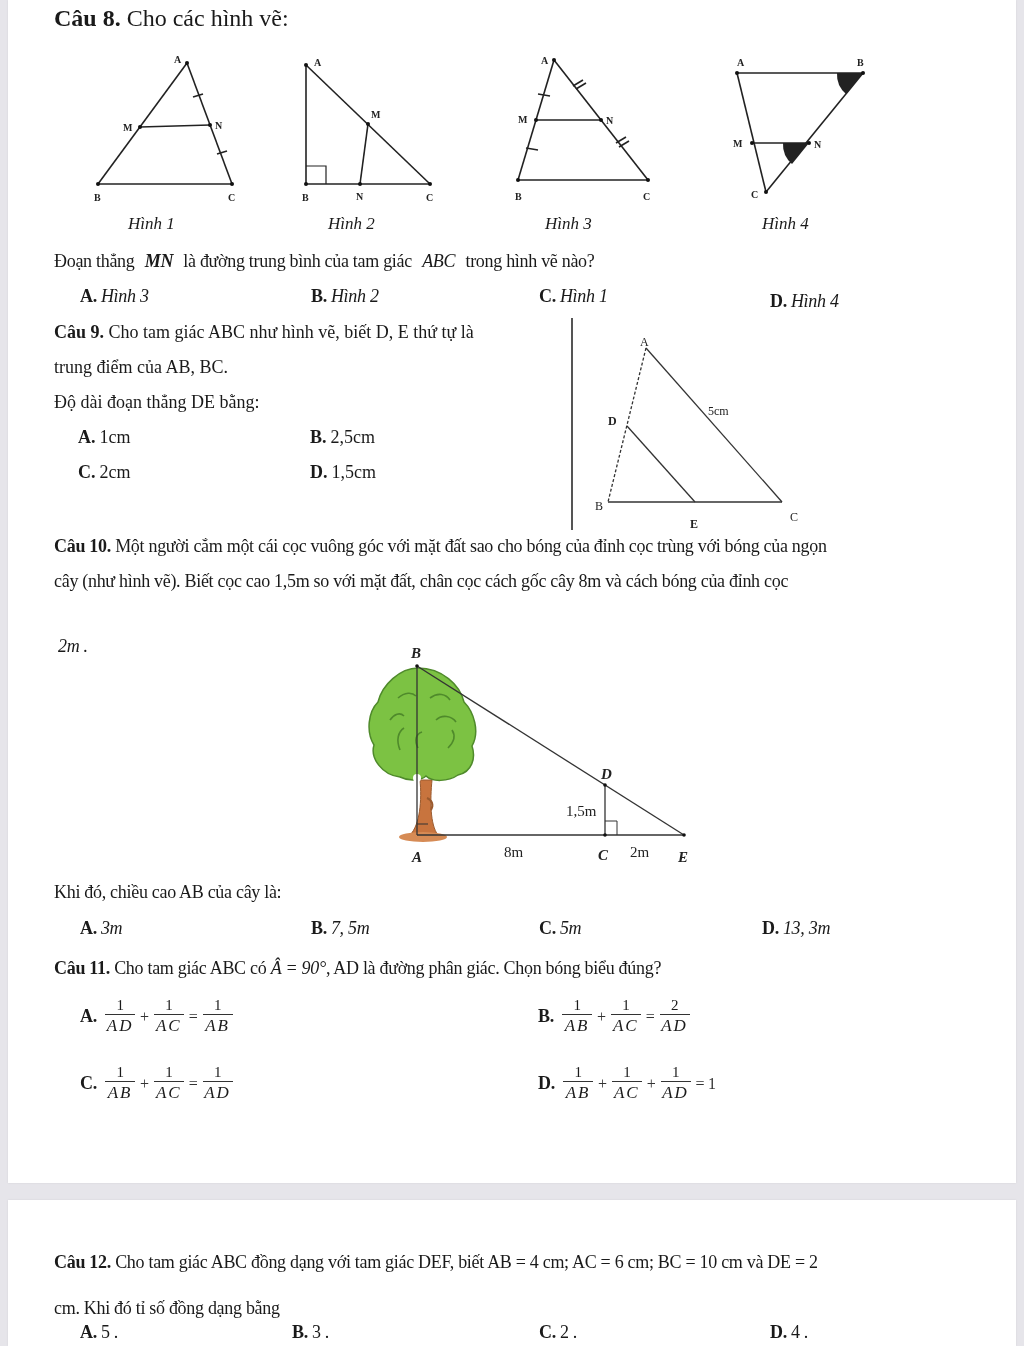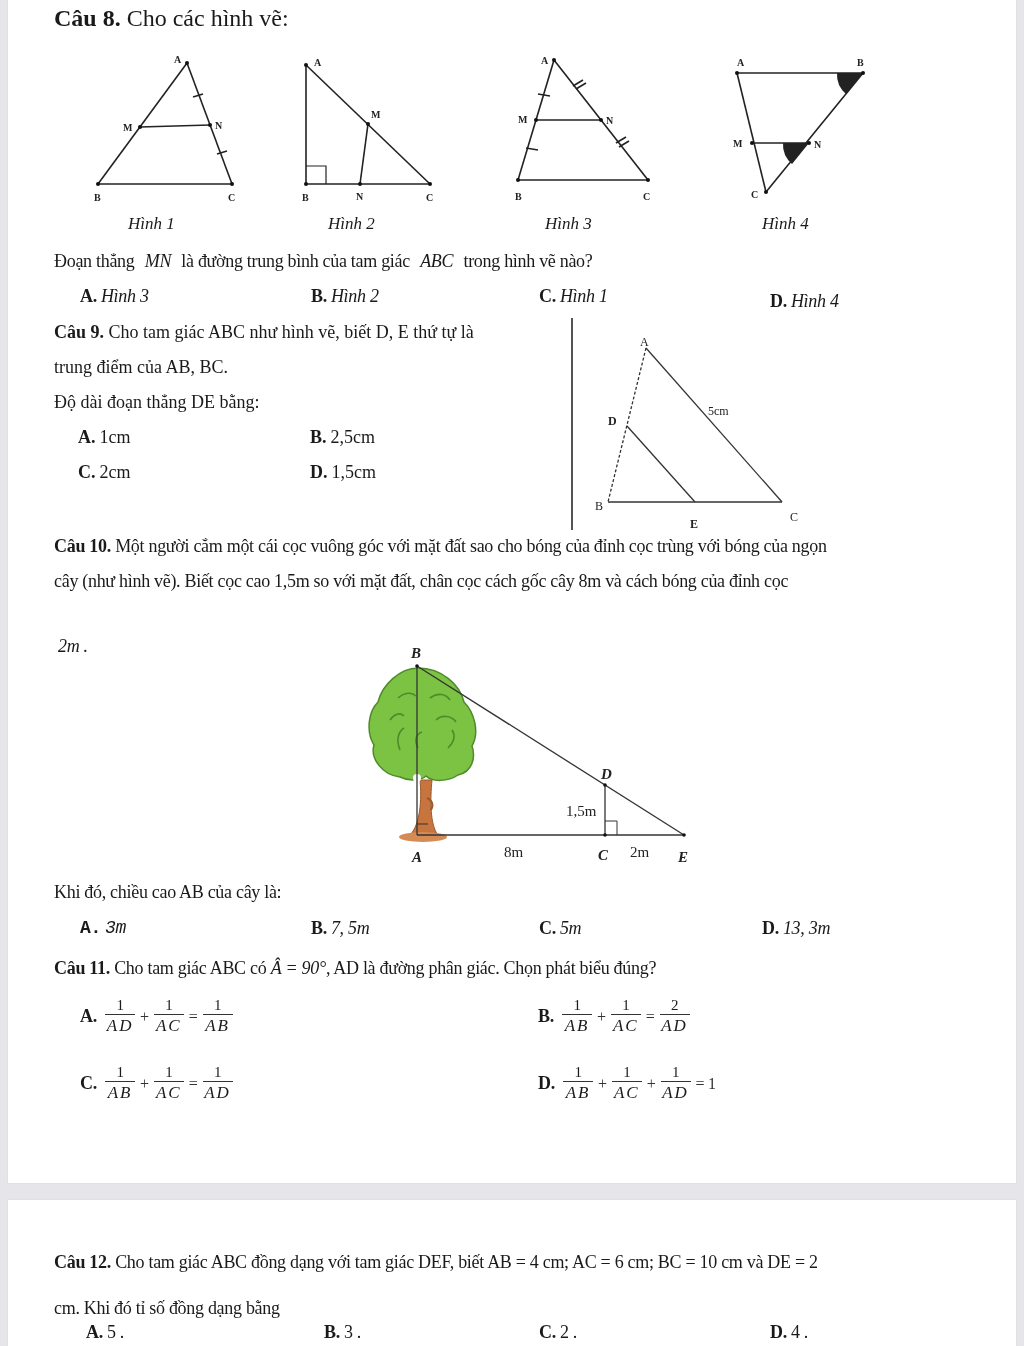--- a/index.html
+++ b/index.html
@@ -146,21 +146,21 @@
   </g>
 </svg>
 
 <div class="abs cap" style="left:128px;top:214px;">Hình 1</div>
 <div class="abs cap" style="left:328px;top:214px;">Hình 2</div>
 <div class="abs cap" style="left:545px;top:214px;">Hình 3</div>
 <div class="abs cap" style="left:762px;top:214px;">Hình 4</div>
 
 <div class="abs cond" style="left:54px;top:251px;">
   <span>Đoạn thẳng</span>
-  <span class="it" style="margin:0 6px;">MN</span>
+  <span class="it" style="margin:0 6px;font-weight:bold;">MN</span>
   <span>là đường trung bình của tam giác</span>
   <span class="it" style="margin:0 6px;font-style:italic;">ABC</span>
   <span>trong hình vẽ nào?</span>
 </div>
 
 <div class="abs cond opt" style="left:80px;top:286px;"><b>A.</b><span class="it">Hình 3</span></div>
 <div class="abs cond opt" style="left:311px;top:286px;"><b>B.</b><span class="it">Hình 2</span></div>
 <div class="abs cond opt" style="left:539px;top:286px;"><b>C.</b><span class="it">Hình 1</span></div>
 <div class="abs cond opt" style="left:770px;top:291px;"><b>D.</b><span class="it">Hình 4</span></div>
 
@@ -234,28 +234,28 @@
     <text x="206" y="176">1,5m</text>
     <text x="52" y="222" font-weight="bold" font-style="italic">A</text>
     <text x="144" y="217">8m</text>
     <text x="238" y="220" font-weight="bold" font-style="italic">C</text>
     <text x="270" y="217">2m</text>
     <text x="318" y="222" font-weight="bold" font-style="italic">E</text>
   </g>
 </svg>
 
 <div class="abs cond" style="left:54px;top:882px;">Khi đó, chiều cao AB của cây là:</div>
-<div class="abs cond opt" style="left:80px;top:918px;font-family:Liberation Mono, monospace;"><b>A.</b><span class="it">3m</span></div>
+<div class="abs cond opt" style="left:80px;top:918px;"><b>A.</b><span class="it">3m</span></div>
 <div class="abs cond opt" style="left:311px;top:918px;"><b>B.</b><span class="it">7, 5m</span></div>
 <div class="abs cond opt" style="left:539px;top:918px;"><b>C.</b><span class="it">5m</span></div>
 <div class="abs cond opt" style="left:750px;top:918px;margin-left:12px;"><b>D.</b><span class="it">13, 3m</span></div>
 
 <div class="abs cond" style="left:54px;top:958px;">
   <b>Câu 11.</b> <span>Cho tam giác ABC có</span>
-  <span class="it">Â = 90°</span><span>, AD là đường phân giác. Chọn phát biểu đúng?</span>
+  <span class="it">Â = 90°</span><span>, AD là đường phân giác. Chọn bóng biểu đúng?</span>
 </div>
 
 <div class="abs cond" style="left:80px;top:996px;">
   <b style="vertical-align:middle;">A.</b>
   <span class="frac">
       <span class="num">1</span>
       <span class="bar"></span>
       <span class="den">AD</span>
     </span><span class="eq-op">+</span><span class="frac">
       <span class="num">1</span>
@@ -311,16 +311,16 @@
       <span class="den">AC</span>
     </span><span class="eq-op">+</span><span class="frac">
       <span class="num">1</span>
       <span class="bar"></span>
       <span class="den">AD</span>
     </span><span class="eq-op">= 1</span>
 </div>
 
 <div class="abs cond" style="left:54px;top:1252px;"><b>Câu 12.</b> <span>Cho tam giác ABC đồng dạng với tam giác DEF, biết AB = 4 cm; AC = 6 cm; BC = 10 cm và DE = 2</span></div>
 <div class="abs cond" style="left:54px;top:1287px;margin-top:11px;">cm. Khi đó tỉ số đồng dạng bằng</div>
-<div class="abs cond opt" style="left:80px;top:1322px;margin-left:6px;"><b>A.</b><span>5 .</span></div>
-<div class="abs cond opt" style="left:324px;top:1322px;"><b>B.</b><span>3 .</span></div>
+<div class="abs cond opt" style="left:80px;top:1322px;"><b>A.</b><span>5 .</span></div>
+<div class="abs cond opt" style="left:292px;top:1322px;"><b>B.</b><span>3 .</span></div>
 <div class="abs cond opt" style="left:539px;top:1322px;"><b>C.</b><span>2 .</span></div>
 <div class="abs cond opt" style="left:770px;top:1322px;"><b>D.</b><span>4 .</span></div>
 
 </body></html>

